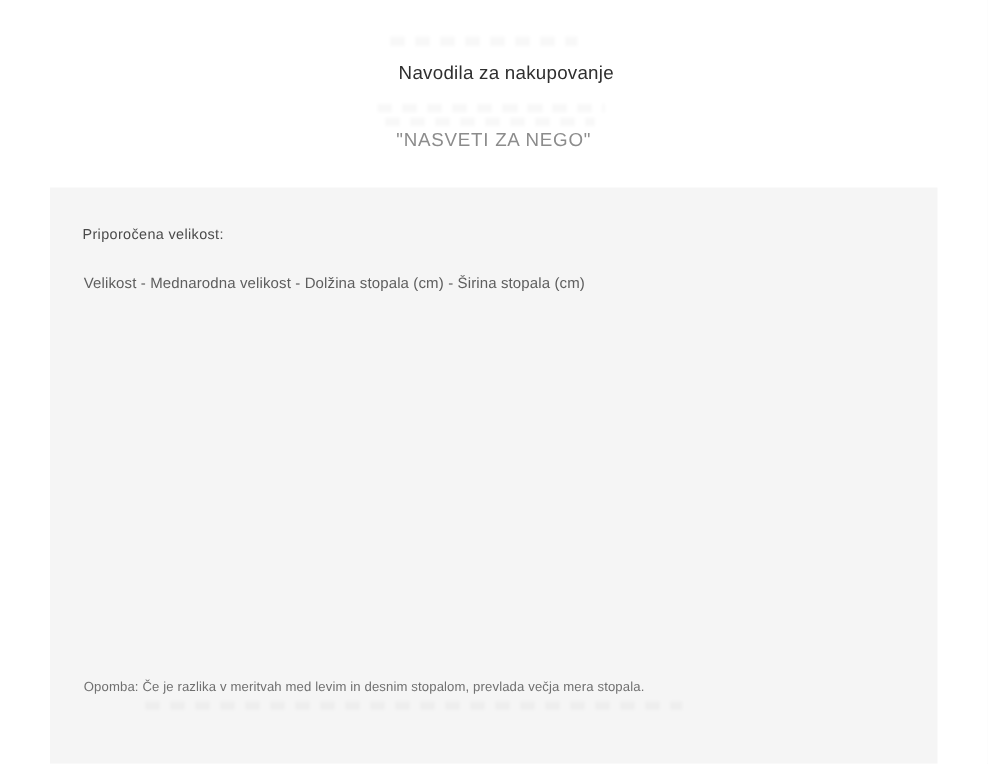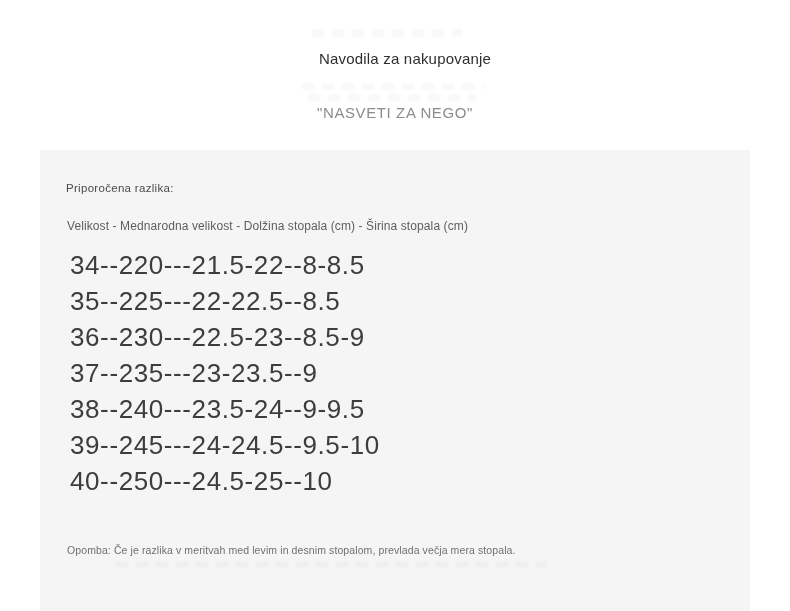--- a/index.html
+++ b/index.html
@@ -94,33 +94,24 @@
 
   <div class="page-title">Navodila za nakupovanje</div>
 
   <div class="ghost ghost-b"></div>
   <div class="ghost ghost-c"></div>
 
   <div class="care-subtitle">"NASVETI ZA NEGO"</div>
 
   <div class="size-panel">
 
-    <div class="panel-heading">Priporočena razlika:</div>
+    <div class="panel-heading">Priporočena velikost:</div>
 
     <div class="panel-legend">Velikost - Mednarodna velikost - Dolžina stopala (cm) - Širina stopala (cm)</div>
 
-    <div class="size-rows">
-      <div class="size-row">34--220---21.5-22--8-8.5</div>
-      <div class="size-row">35--225---22-22.5--8.5</div>
-      <div class="size-row">36--230---22.5-23--8.5-9</div>
-      <div class="size-row">37--235---23-23.5--9</div>
-      <div class="size-row">38--240---23.5-24--9-9.5</div>
-      <div class="size-row">39--245---24-24.5--9.5-10</div>
-      <div class="size-row">40--250---24.5-25--10</div>
-    </div>
 
     <div class="panel-note">Opomba: Če je razlika v meritvah med levim in desnim stopalom, prevlada večja mera stopala.</div>
 
   </div>
 
   <div class="ghost ghost-d"></div>
 
 </div>
 
 </body></html>

